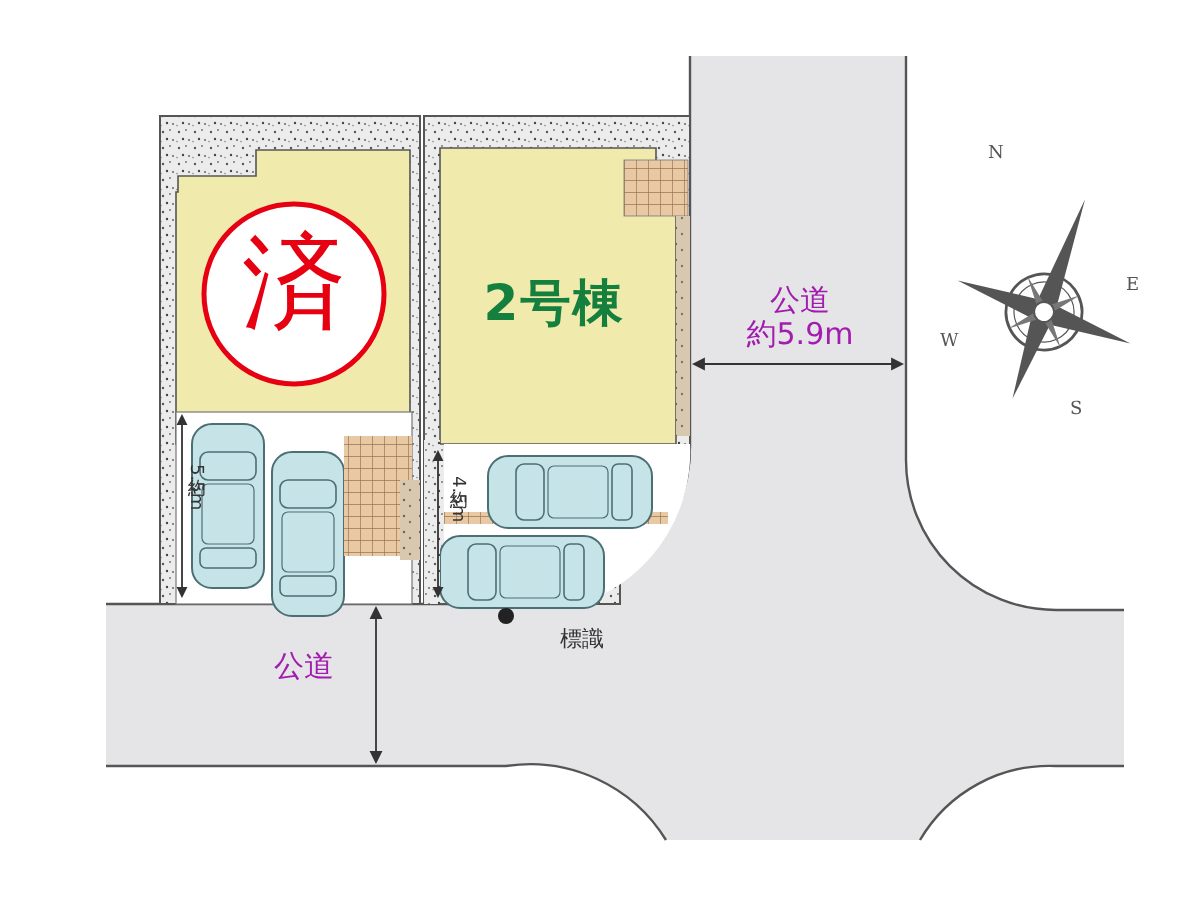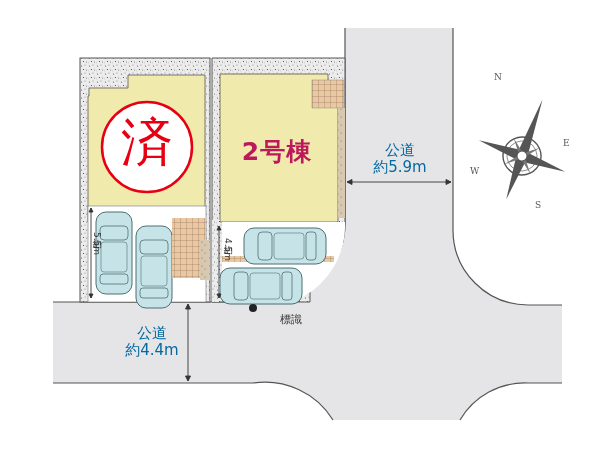--- a/index.html
+++ b/index.html
@@ -1,21 +1,21 @@
 <!DOCTYPE html>
 <html><head>
 <meta charset="utf-8">
 <style>
   html,body{margin:0;padding:0;background:#fff;}
   body{width:600px;height:450px;position:relative;overflow:hidden;font-family:"DejaVu Sans","Liberation Sans",sans-serif;}
   .abs{position:absolute;}
   svg{position:absolute;left:0;top:0;}
-  .label{position:absolute;color:#0369a1;text-align:center;white-space:nowrap;line-height:1.15;}
+  .label{position:absolute;color:#a21caf;text-align:center;white-space:nowrap;line-height:1.15;}
   .road-label{font-size:15px;}
-  .house-label{font-size:25px;font-weight:bold;color:#be185d;letter-spacing:1px;}
+  .house-label{font-size:25px;font-weight:bold;color:#15803d;letter-spacing:1px;}
   .mark-label{font-size:11px;color:#333;margin-left:38px;}
   .dim-label{font-size:9px;color:#333;writing-mode:vertical-rl;}
   .compass-letter{position:absolute;font-size:9px;color:#555;font-family:"DejaVu Serif",serif;}
 </style>
 </head>
 <body>
 
 <svg width="600" height="450" viewBox="0 0 600 450">
   <defs>
     <pattern id="gravel" width="8" height="8" patternUnits="userSpaceOnUse">
@@ -123,21 +123,20 @@
 <div class="dim-label label" style="left:92px;top:232px;">約5.5m</div>
 <div class="dim-label label" style="left:223px;top:238px;">約4.5m</div>
 
 <div class="label road-label" style="left:360px;top:142px;width:80px;">
   <div>公道</div>
   <div>約5.9m</div>
 </div>
 
 <div class="label road-label" style="left:112px;top:325px;width:80px;">
   <div>公道</div>
-  <div>約4.4m</div>
 </div>
 
 <div class="label mark-label" style="left:236px;top:314px;width:34px;">標識</div>
 
 <div class="compass-letter" style="left:494px;top:72px;">N</div>
 <div class="compass-letter" style="left:563px;top:138px;">E</div>
 <div class="compass-letter" style="left:535px;top:200px;">S</div>
 <div class="compass-letter" style="left:470px;top:166px;">W</div>
 
 </body></html>

